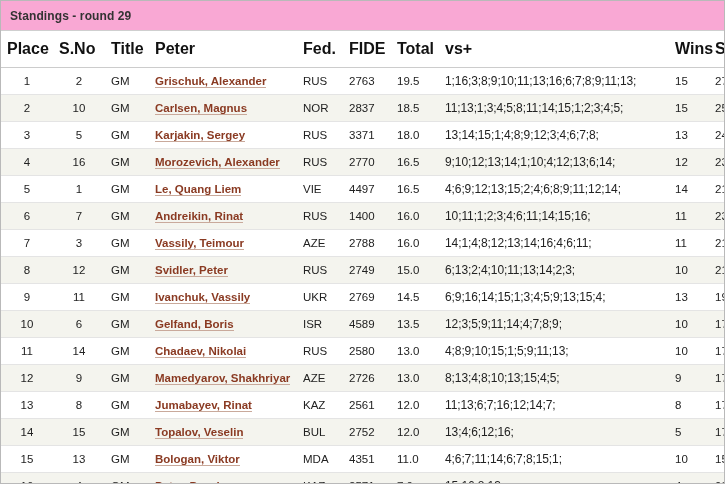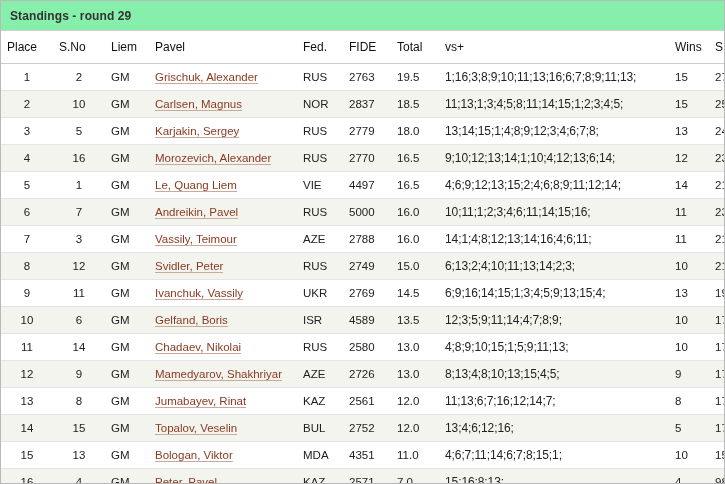--- a/index.html
+++ b/index.html
@@ -12,43 +12,43 @@
     width: 725px;
     height: 484px;
     box-sizing: border-box;
     border: 1px solid #b9b9b9;
     background: #ffffff;
     position: relative;
     overflow: hidden;
   }
   .title-bar {
     height: 30px;
-    background: #86efac;
+    background: #f9a8d4;
     border-bottom: 1px solid #cfcfcf;
     display: flex;
     align-items: center;
     padding-left: 9px;
     box-sizing: border-box;
   }
   .title-bar .title-text {
     font-size: 12px;
     font-weight: bold;
     color: #333333;
     letter-spacing: 0.1px;
   }
   table.standings {
     width: 100%;
     border-collapse: collapse;
     font-size: 11.5px;
     color: #222222;
     table-layout: fixed;
   }
   table.standings thead th {
-    font-weight: normal;
-    font-size: 12px;
+    font-weight: bold;
+    font-size: 16px;
     color: #111111;
     padding: 9px 6px 9px 6px;
     border-bottom: 1px solid #cccccc;
     text-align: left;
     white-space: nowrap;
   }
   table.standings tbody td {
     padding: 6px 6px;
     border-bottom: 1px solid #e4e4e4;
     white-space: nowrap;
@@ -71,20 +71,21 @@
   col.c-sb    { width: 50px; }
 
   .ta-c { text-align: center; }
   .ta-l { text-align: left; }
 
   .player-link {
     color: #8a3a22;
     text-decoration: none;
     border-bottom: 1px solid #c9a99b;
     cursor: pointer;
+    font-weight: bold;
   }
   .vs-cell {
     font-size: 12px;
     color: #222;
     letter-spacing: -0.1px;
   }
   th.vs-head { text-align: left; }
 </style>
 </head>
 <body>
@@ -105,22 +106,22 @@
         <col class="c-fide">
         <col class="c-total">
         <col class="c-vs">
       <col class="c-wins">
         <col class="c-sb">
     </colgroup>
     <thead>
       <tr>
         <th class="ta-c">Place</th>
         <th class="ta-c">S.No</th>
-        <th class="ta-l">Liem</th>
-        <th class="ta-l">Pavel</th>
+        <th class="ta-l">Title</th>
+        <th class="ta-l">Peter</th>
         <th class="ta-l">Fed.</th>
         <th class="ta-l">FIDE</th>
         <th class="ta-l">Total</th>
         <th class="vs-head">vs+</th>
         <th class="ta-l">Wins</th>
         <th class="ta-l">S.B.</th>
       </tr>
     </thead>
     <tbody id="tbody">
         <tr class="odd">
@@ -146,21 +147,21 @@
           <td class="vs-cell">11;13;1;3;4;5;8;11;14;15;1;2;3;4;5;</td>
           <td class="ta-l">15</td>
           <td class="ta-l">257.75</td>
         </tr>
         <tr class="odd">
           <td class="ta-c">3</td>
           <td class="ta-c">5</td>
           <td class="ta-l">GM</td>
           <td class="ta-l"><span class="player-link">Karjakin, Sergey</span></td>
           <td class="ta-l">RUS</td>
-          <td class="ta-l">2779</td>
+          <td class="ta-l">3371</td>
           <td class="ta-l">18.0</td>
           <td class="vs-cell">13;14;15;1;4;8;9;12;3;4;6;7;8;</td>
           <td class="ta-l">13</td>
           <td class="ta-l">243.25</td>
         </tr>
         <tr class="even">
           <td class="ta-c">4</td>
           <td class="ta-c">16</td>
           <td class="ta-l">GM</td>
           <td class="ta-l"><span class="player-link">Morozevich, Alexander</span></td>
@@ -180,23 +181,23 @@
           <td class="ta-l">4497</td>
           <td class="ta-l">16.5</td>
           <td class="vs-cell">4;6;9;12;13;15;2;4;6;8;9;11;12;14;</td>
           <td class="ta-l">14</td>
           <td class="ta-l">218.25</td>
         </tr>
         <tr class="even">
           <td class="ta-c">6</td>
           <td class="ta-c">7</td>
           <td class="ta-l">GM</td>
-          <td class="ta-l"><span class="player-link">Andreikin, Pavel</span></td>
-          <td class="ta-l">RUS</td>
-          <td class="ta-l">5000</td>
+          <td class="ta-l"><span class="player-link">Andreikin, Rinat</span></td>
+          <td class="ta-l">RUS</td>
+          <td class="ta-l">1400</td>
           <td class="ta-l">16.0</td>
           <td class="vs-cell">10;11;1;2;3;4;6;11;14;15;16;</td>
           <td class="ta-l">11</td>
           <td class="ta-l">234.25</td>
         </tr>
         <tr class="odd">
           <td class="ta-c">7</td>
           <td class="ta-c">3</td>
           <td class="ta-l">GM</td>
           <td class="ta-l"><span class="player-link">Vassily, Teimour</span></td>

